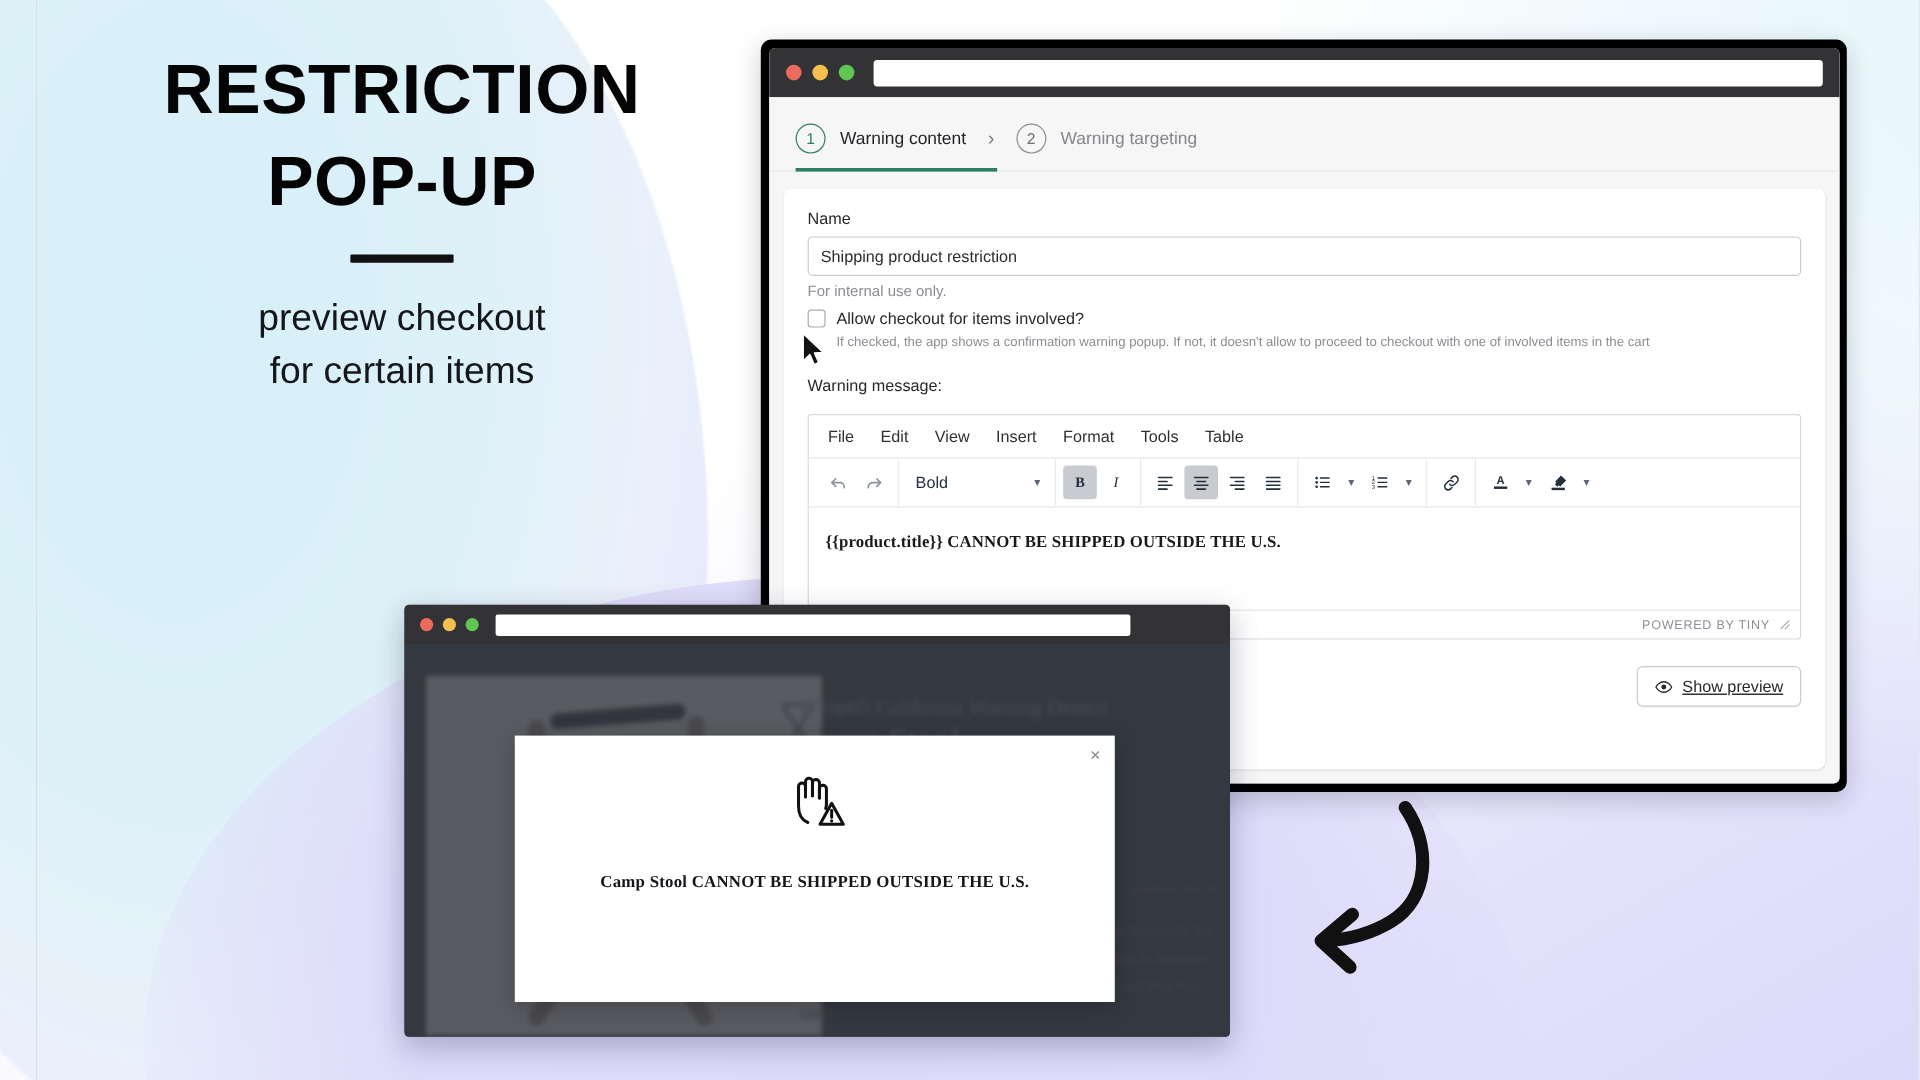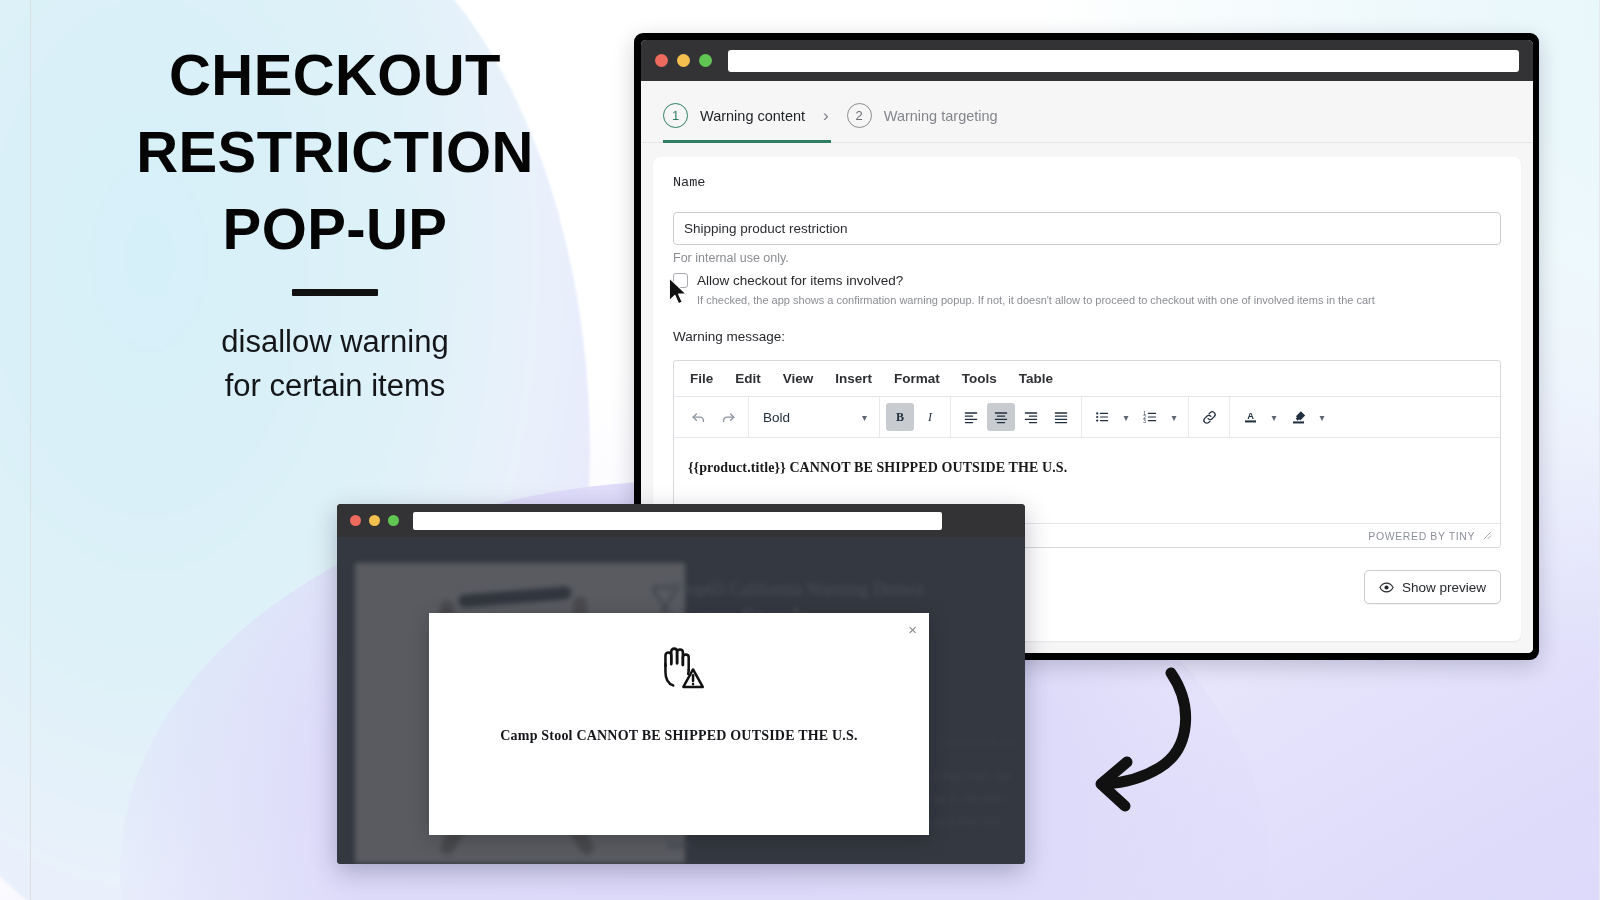--- a/index.html
+++ b/index.html
@@ -117,21 +117,21 @@
   }
 
   
   .card-wrap { flex: 1; background: #f6f6f7; padding: 14px 12px 12px 12px; }
   .card {
     background: #fff; border-radius: 7px; height: 100%;
     box-shadow: 0 1px 2px rgba(0,0,0,.07);
     padding: 18px 20px 0 20px;
     overflow: hidden;
   }
-  .fld-label { font-size: 13.5px; color: #26282c; margin-bottom: 22px; font-family: Liberation Mono, monospace; }
+  .fld-label { font-size: 13.5px; color: #26282c; margin-bottom: 7px; }
   .text-input {
     width: 100%; height: 33px;
     border: 1px solid #c9cbcf; border-radius: 4px;
     padding: 0 10px; font-size: 13.5px; color: #2b2d31;
     display: flex; align-items: center;
     background: #fff;
   }
   .hint { font-size: 12.5px; color: #8b8d93; margin-top: 6px; }
   .cbrow { display: flex; align-items: flex-end; gap: 9px; margin-top: 6px; }
   .cbox {
@@ -143,21 +143,21 @@
 
   .cursor { position: absolute; left: 668px; top: 277px; width: 22px; height: 30px; }
 
   .wm-label { font-size: 13.5px; color: #26282c; margin-top: 23px; margin-bottom: 16px; }
 
   
   .tiny { border: 1px solid #d7d9dd; border-radius: 3px; background: #fff; }
   .tiny-menu {
     display: flex; gap: 22px; padding: 10px 16px;
     border-bottom: 1px solid #e4e6ea;
-    font-size: 13.5px; color: #2f3033; font-weight: bold;
+    font-size: 13.5px; color: #2f3033;
   }
   .tiny-tools {
     display: flex; align-items: center;
     border-bottom: 1px solid #e4e6ea;
     height: 41px; padding: 0 4px;
   }
   .tgrp { display: flex; align-items: center; height: 100%; padding: 0 6px;
           border-right: 1px solid #e8eaee; gap: 2px; }
   .tgrp:last-child { border-right: none; }
   .tbtn {
@@ -183,20 +183,21 @@
   .tiny-status {
     border-top: 1px solid #e4e6ea; height: 24px;
     display: flex; align-items: center; justify-content: flex-end;
     padding: 0 8px; gap: 8px;
   }
   .tiny-status span { font-size: 10.5px; color: #8c9099; letter-spacing: .6px; }
 
   .preview-row {
     display: flex; align-items: center; justify-content: space-between;
     margin-top: 22px;
+    text-decoration: underline;
   }
   .preview-text { font-size: 13.5px; color: #7e8086; }
   .btn {
     border: 1px solid #c9cbcf; border-radius: 5px; background: #fff;
     height: 34px; padding: 0 14px; display: flex; align-items: center; gap: 8px;
     font-size: 13.5px; color: #26282c;
     box-shadow: 0 1px 0 rgba(0,0,0,.04);
   }
 
   
@@ -269,27 +270,26 @@
 <body>
 
 <div id="stage">
   <div class="blob"></div>
   <div class="blob2"></div>
   <div class="edge-left"></div>
   <div class="edge-right"></div>
 
   <div class="headline-wrap">
     <div class="headline">
-      <div>CHECKOUT</div>
       <div>RESTRICTION</div>
       <div>POP-UP</div>
     </div>
     <div class="rule"></div>
     <div class="sub">
-      <div>disallow warning</div>
+      <div>preview checkout</div>
       <div>for certain items</div>
     </div>
   </div>
 
   <div class="win-main">
     <div class="win-main-inner">
 
       <div class="titlebar">
         <div class="dots">
           <div class="dot r"></div>

